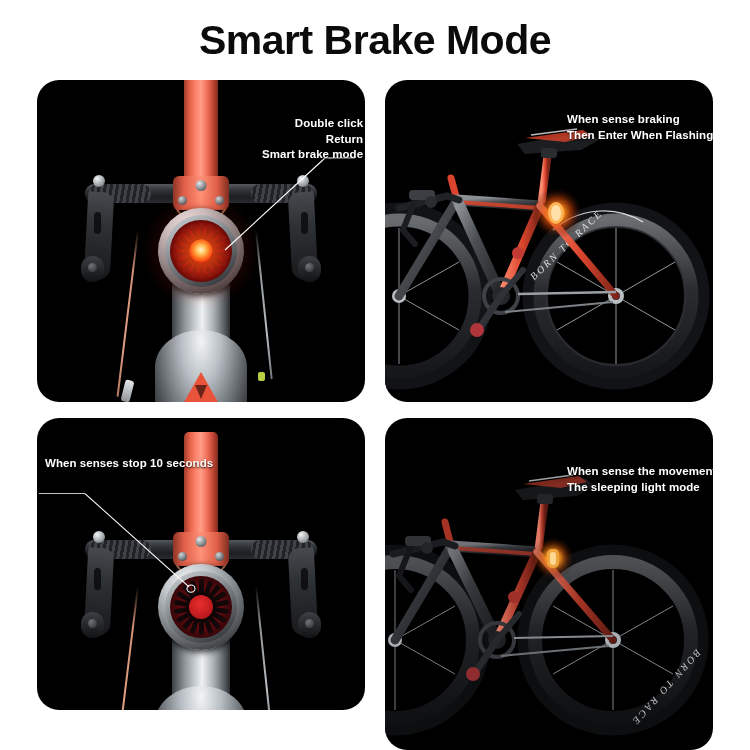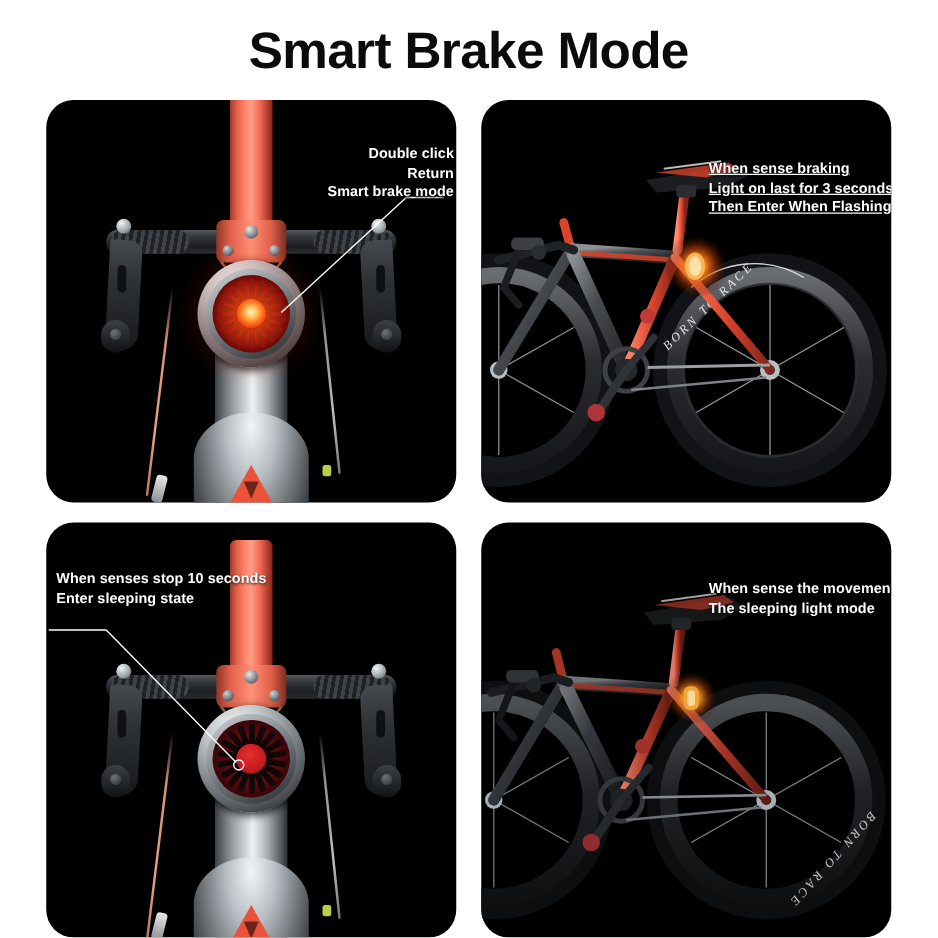--- a/index.html
+++ b/index.html
@@ -36,21 +36,21 @@
   }
   .panel{
     position:absolute;
     width:328px;height:322px;
     background:#000000;
     border-radius:22px;
     overflow:hidden;
   }
   .panel.tl{left:0;top:0;}
   .panel.tr{left:348px;top:0;}
-  .panel.bl{left:0;top:338px;height:332px;}
+  .panel.bl{left:0;top:338px;height:292px;}
   .panel.br{left:348px;top:338px;height:332px;}
 
   .scene{position:absolute;left:0;top:0;width:100%;height:100%;}
 
   
   .fv-wrap{position:absolute;left:0;top:0;width:328px;height:100%;}
 
   
   .fv-tube{
     position:absolute;left:50%;transform:translateX(-50%);
@@ -239,21 +239,21 @@
     color:#ffffff;
     font-family:"Liberation Sans", sans-serif;
     font-size:11.5px;
     font-weight:bold;
     line-height:15.5px;
     letter-spacing:.05px;
     white-space:nowrap;
     text-shadow:0 1px 2px rgba(0,0,0,.9);
   }
   .callout.c-tl{left:225px;top:36px;text-align:right;}
-  .callout.c-tr{left:182px;top:48px;text-decoration:underline;}
+  .callout.c-tr{left:182px;top:32px;}
   .callout.c-bl{left:8px;top:38px;}
   .callout.c-br{left:182px;top:46px;}
 
   .leader{position:absolute;left:0;top:0;width:100%;height:100%;pointer-events:none;}
   .leader line{stroke:#ffffff;stroke-width:1.1;}
 </style>
 </head>
 <body>
 
 <div id="title-bar">
@@ -431,21 +431,20 @@
           </g>
 
           <circle cx="172" cy="133" r="26" fill="url(#tlGlow)"></circle>
           <ellipse cx="171" cy="133" rx="8" ry="11" fill="#ffb455"></ellipse>
           <ellipse cx="171" cy="133" rx="5" ry="8" fill="#ffe0a8"></ellipse>
         </svg>
       </div>
 
       <div class="callout c-tr">
         <div>When sense braking</div>
-        <div>Light on last for 3 seconds</div>
         <div>Then Enter When Flashing</div>
       </div>
     </div>
   </div>
 
   <div class="panel bl">
     <div class="scene">
       <div class="fv-wrap">
         <div class="fv-tube" style="top:14px;"></div>
         <div class="fv-cable-hook" style="top:136px;"></div>
@@ -500,21 +499,20 @@
       </div>
 
       <svg class="leader" viewBox="0 0 328 332" preserveAspectRatio="none">
         <line x1="2" y1="86" x2="48" y2="86"></line>
         <line x1="48" y1="86" x2="152" y2="192"></line>
         <circle cx="154" cy="194" r="4" fill="none" stroke="#ffffff" stroke-width="1.1"></circle>
       </svg>
 
       <div class="callout c-bl">
         <div>When senses stop 10 seconds</div>
-        <div>Enter sleeping state</div>
       </div>
     </div>
   </div>
 
   <div class="panel br">
     <div class="scene">
       <div class="bike">
         <svg viewBox="0 0 328 332" preserveAspectRatio="none">
           <defs>
             <radialGradient id="tlGlow2" cx="50%" cy="50%" r="50%">

